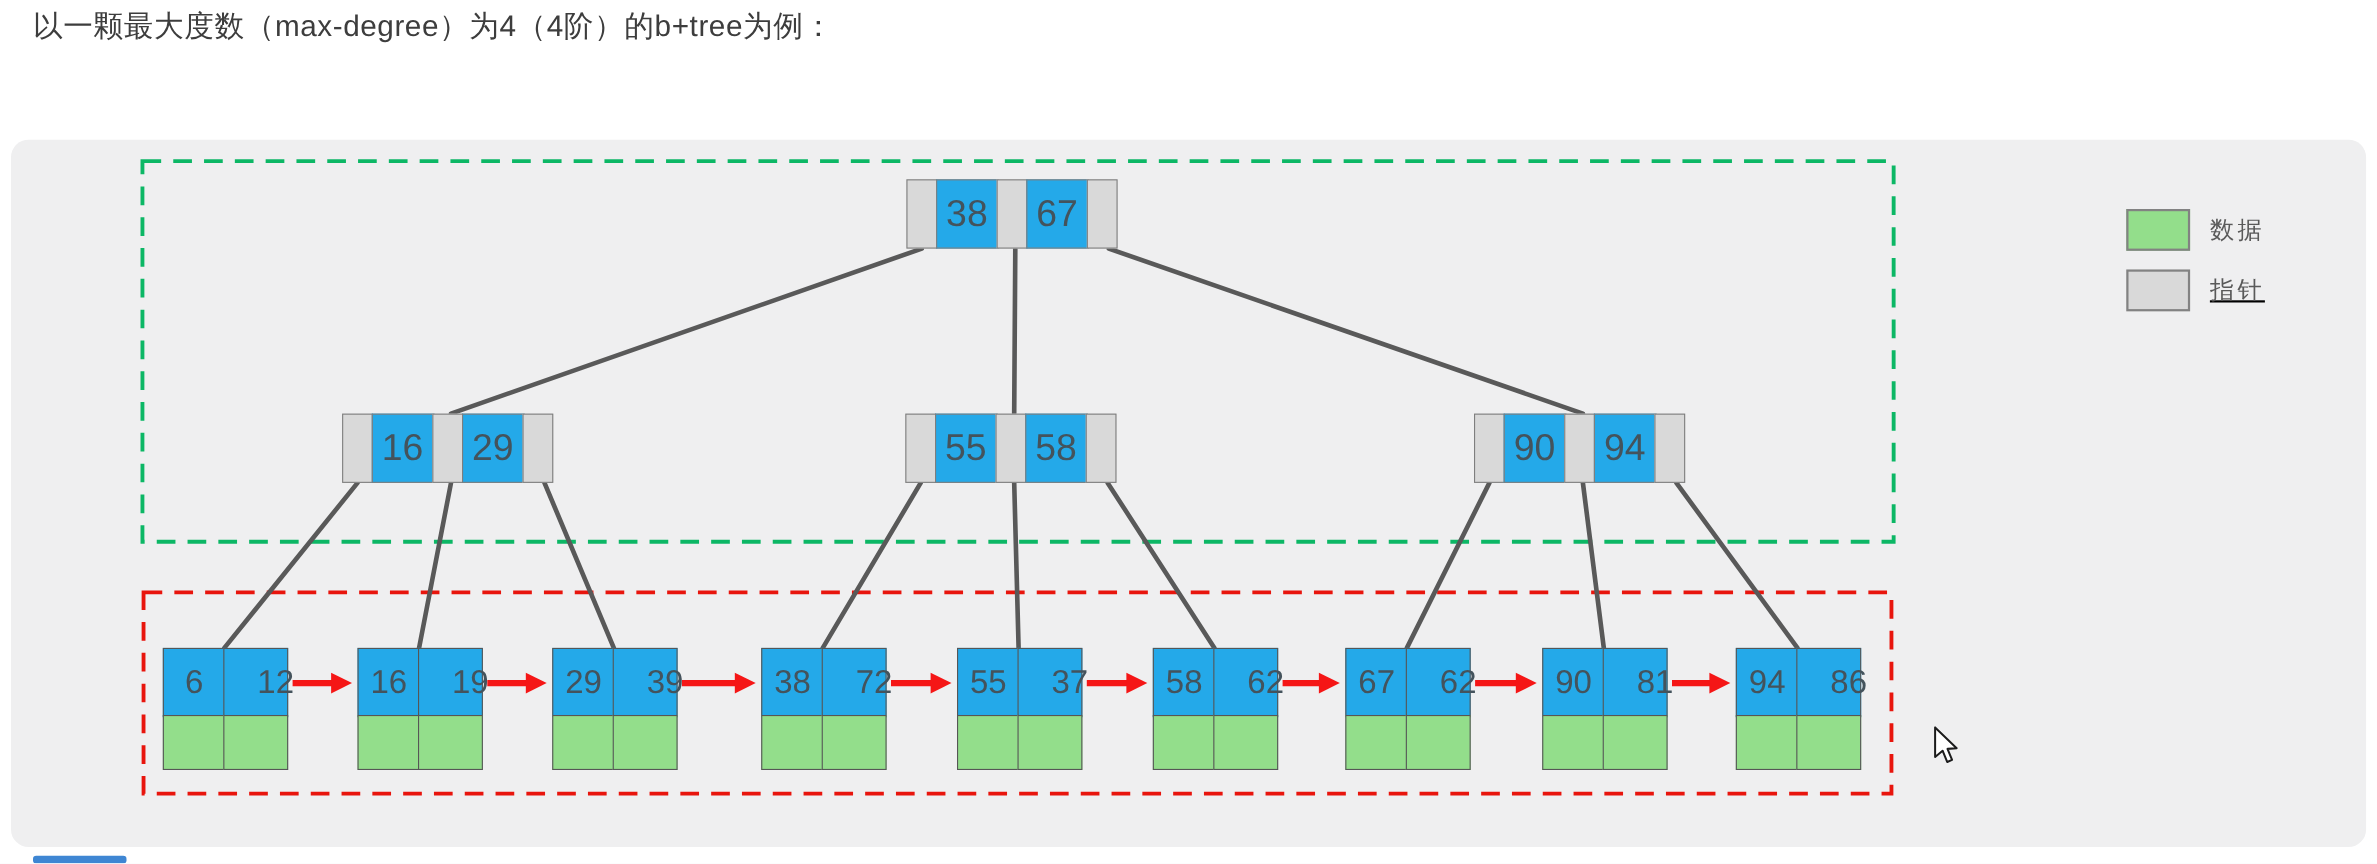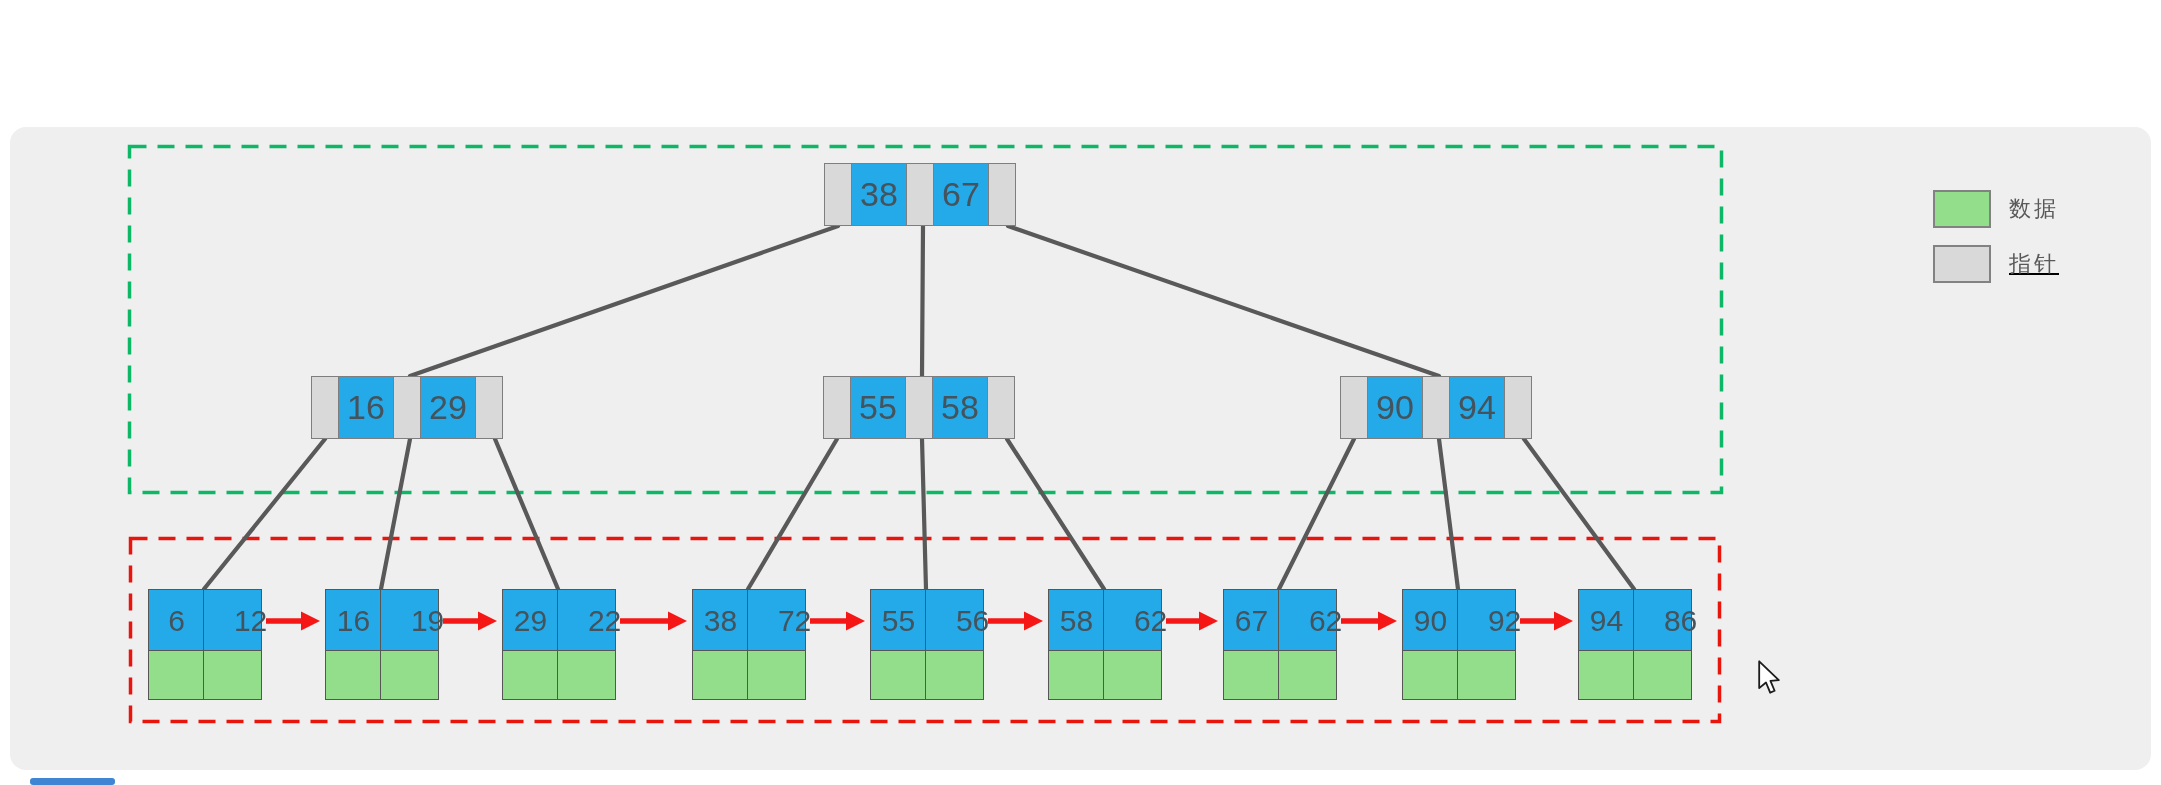--- a/index.html
+++ b/index.html
@@ -24,20 +24,21 @@
   .legend-item{position:absolute;display:flex;align-items:center;z-index:2;}
   .legend-swatch{width:58px;height:38px;box-sizing:border-box;border:2px solid #828282;}
   .legend-label{margin-left:18px;font-size:22px;color:#595959;letter-spacing:3px;}
   .bottom-bar{position:absolute;left:30px;top:778px;width:85px;height:7px;background:#3e86d3;border-radius:3px;z-index:2;}
   .cursor{position:absolute;left:1755px;top:660px;z-index:6;}
 </style>
 </head>
 <body>
 
 <div class="stage" id="stage">
+  <div class="page-title">以一颗最大度数（max-degree）为4（4阶）的b+tree为例：</div>
   <div class="panel"></div>
 
   <svg class="overlay" id="overlay" width="2161" height="785">
       <rect x="129.5" y="146.5" width="1592" height="346" fill="none" stroke="#0cb765" stroke-width="3.5" stroke-dasharray="17 11"></rect>
       <rect x="130.5" y="538.5" width="1589" height="183" fill="none" stroke="#e8150d" stroke-width="3.5" stroke-dasharray="17 11"></rect>
       <line x1="838" y1="226" x2="410" y2="376" stroke="#595959" stroke-width="4.2" stroke-linecap="round"></line>
       <line x1="923" y1="226" x2="922" y2="376" stroke="#595959" stroke-width="4.2" stroke-linecap="round"></line>
       <line x1="1008" y1="226" x2="1439" y2="376" stroke="#595959" stroke-width="4.2" stroke-linecap="round"></line>
       <line x1="325" y1="439" x2="204" y2="589" stroke="#595959" stroke-width="4.2" stroke-linecap="round"></line>
       <line x1="410" y1="439" x2="381" y2="589" stroke="#595959" stroke-width="4.2" stroke-linecap="round"></line>
@@ -102,51 +103,51 @@
         <div class="cell ldata c2 r2"></div>
       </div>
       <div class="leaf" style="left: 325px; top: 589px;">
         <div class="cell lkey">16</div>
         <div class="cell lkey c2">19</div>
         <div class="cell ldata r2"></div>
         <div class="cell ldata c2 r2"></div>
       </div>
       <div class="leaf" style="left: 502px; top: 589px;">
         <div class="cell lkey">29</div>
-        <div class="cell lkey c2">22</div>
+        <div class="cell lkey c2">39</div>
         <div class="cell ldata r2"></div>
         <div class="cell ldata c2 r2"></div>
       </div>
       <div class="leaf" style="left: 692px; top: 589px;">
         <div class="cell lkey">38</div>
         <div class="cell lkey c2">72</div>
         <div class="cell ldata r2"></div>
         <div class="cell ldata c2 r2"></div>
       </div>
       <div class="leaf" style="left: 870px; top: 589px;">
         <div class="cell lkey">55</div>
-        <div class="cell lkey c2">56</div>
+        <div class="cell lkey c2">37</div>
         <div class="cell ldata r2"></div>
         <div class="cell ldata c2 r2"></div>
       </div>
       <div class="leaf" style="left: 1048px; top: 589px;">
         <div class="cell lkey">58</div>
         <div class="cell lkey c2">62</div>
         <div class="cell ldata r2"></div>
         <div class="cell ldata c2 r2"></div>
       </div>
       <div class="leaf" style="left: 1223px; top: 589px;">
         <div class="cell lkey">67</div>
         <div class="cell lkey c2">62</div>
         <div class="cell ldata r2"></div>
         <div class="cell ldata c2 r2"></div>
       </div>
       <div class="leaf" style="left: 1402px; top: 589px;">
         <div class="cell lkey">90</div>
-        <div class="cell lkey c2">92</div>
+        <div class="cell lkey c2">81</div>
         <div class="cell ldata r2"></div>
         <div class="cell ldata c2 r2"></div>
       </div>
       <div class="leaf" style="left: 1578px; top: 589px;">
         <div class="cell lkey">94</div>
         <div class="cell lkey c2">86</div>
         <div class="cell ldata r2"></div>
         <div class="cell ldata c2 r2"></div>
       </div>
     </div>

